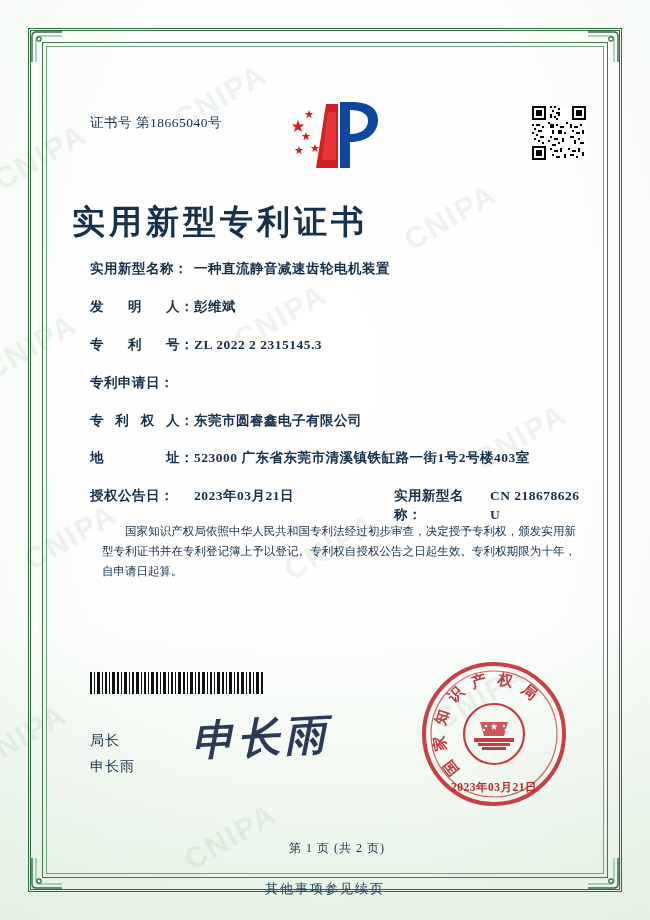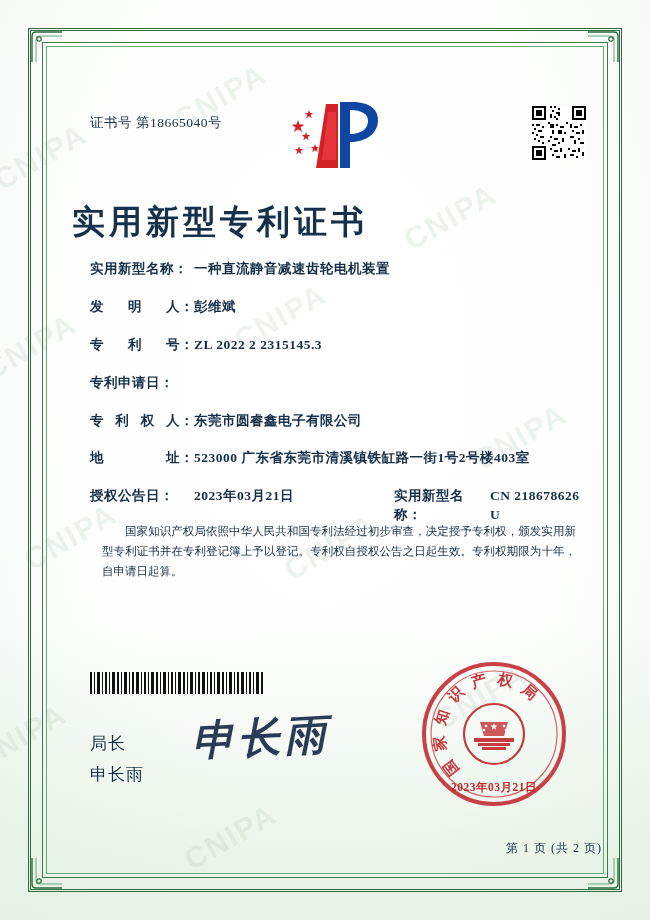--- a/index.html
+++ b/index.html
@@ -183,21 +183,21 @@
   .barcode {
     position: absolute;
     left: 18px; top: 612px;
     width: 176px; height: 22px;
   }
 
   
   .sign-block {
     position: absolute;
     left: 18px; top: 668px;
-    font-size: 17px;
+    font-size: 14px;
     color: #16304a;
     line-height: 1.85;
     letter-spacing: 1px;
   }
   .signature {
     position: absolute;
     left: 120px;
     top: 650px;
     font-size: 42px;
     color: #1a2a4a;
@@ -227,21 +227,21 @@
     color: #c1272d;
     font-weight: bold;
     letter-spacing: 0.5px;
     z-index: 6;
   }
 
   .page-num {
     position: absolute;
     left: 0; right: 0;
     top: 780px;
-    text-align: right;
+    text-align: center;
     font-size: 12px;
     color: #16304a;
     letter-spacing: 1px;
   }
 
   .footer-note {
     position: absolute;
     left: 0; right: 0;
     bottom: 22px;
     text-align: center;
@@ -551,14 +551,15 @@
           </g>
         </g>
       </svg>
     </div>
     <div class="seal-date">2023年03月21日</div>
 
     <div class="page-num">第 1 页 (共 2 页)</div>
 
   </div>
 
+  <div class="footer-note">其他事项参见续页</div>
 
 </div>
 
 </body></html>

